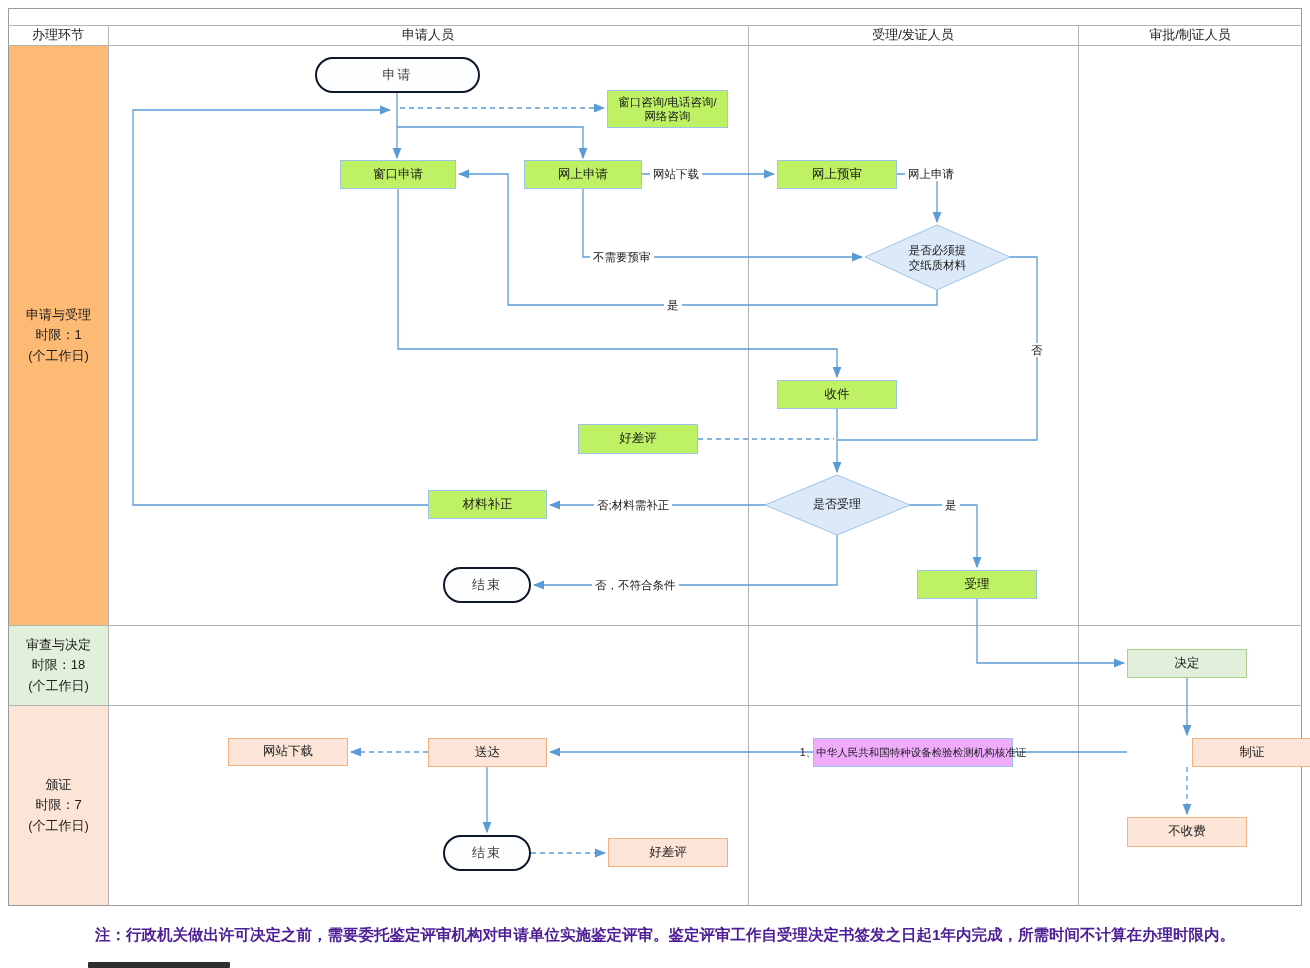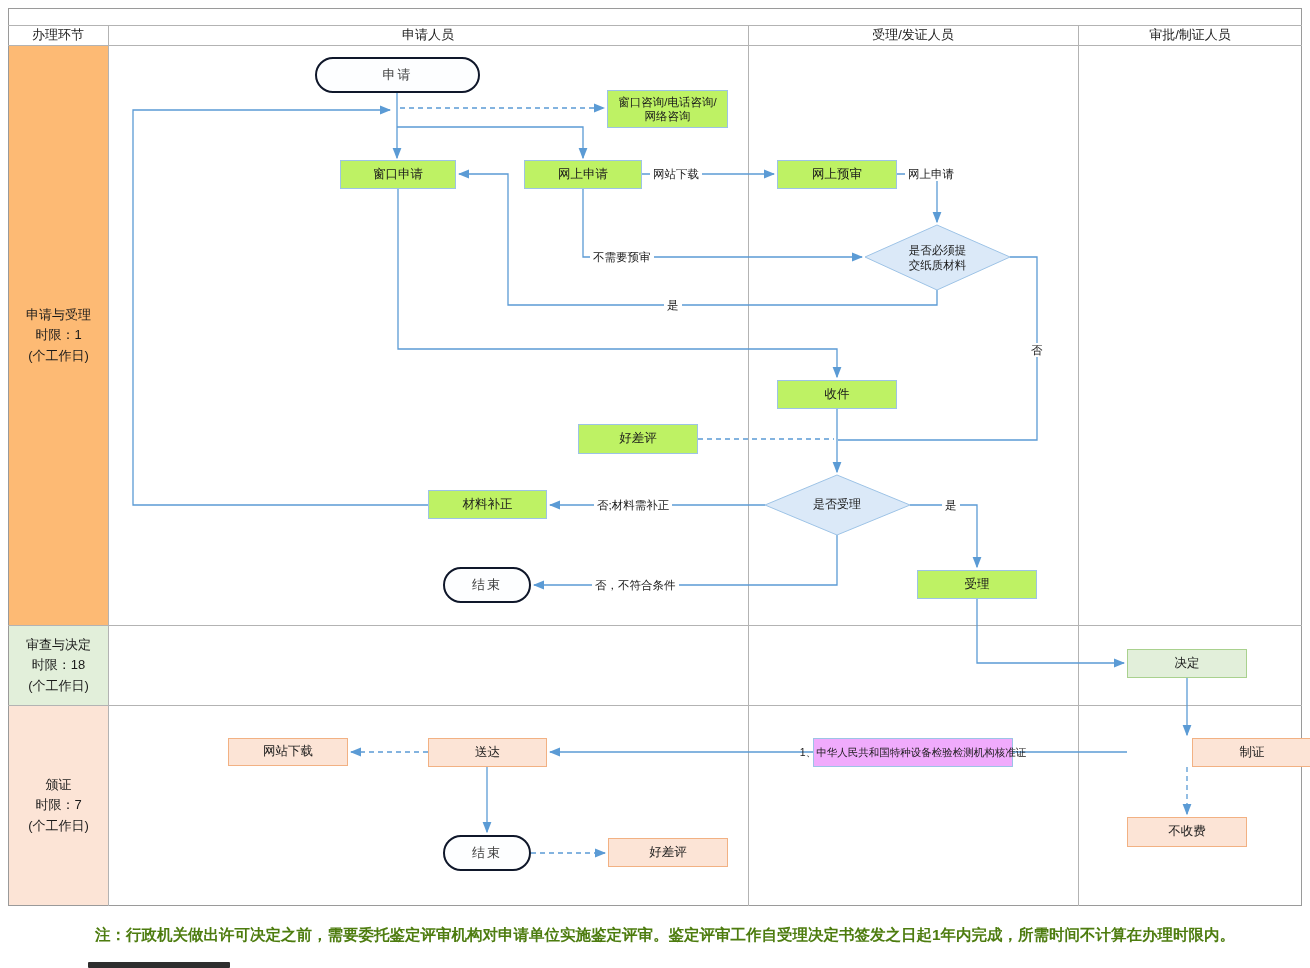--- a/index.html
+++ b/index.html
@@ -27,21 +27,21 @@
   .white{background:#f0abfc;border-color:#9dc3e6}
   .pill{background:#fdfeff;border:2px solid #0f172a;border-radius:18px;color:#404040;font-size:13px;letter-spacing:2px}
   .small{font-size:11.5px}
   .tiny{font-size:10.5px;white-space:nowrap}
   .dlabel{position:absolute;display:flex;flex-direction:column;align-items:center;justify-content:center;text-align:center;font-size:11.5px;line-height:1.3}
 
   
   .elabel{position:absolute;background:#fff;font-size:11.5px;padding:0 3px;line-height:14px;white-space:nowrap;color:#1a1a1a}
 
   
-  .note{position:absolute;left:95px;top:925px;width:1160px;font-size:15.5px;font-weight:bold;white-space:nowrap;color:#4d7c0f}
+  .note{position:absolute;left:95px;top:925px;width:1160px;font-size:15.5px;font-weight:bold;white-space:nowrap;color:#4c1d95}
   .fragment{position:absolute;left:88px;top:962px;width:142px;height:6px;background:#2e2e2e;border-radius:1px}
 </style>
 </head>
 <body>
 
 <div class="page">
 
   <div class="frame"></div>
 
   <div class="gridline" style="left:8px;top:25px;width:1294px;height:1px"></div>

